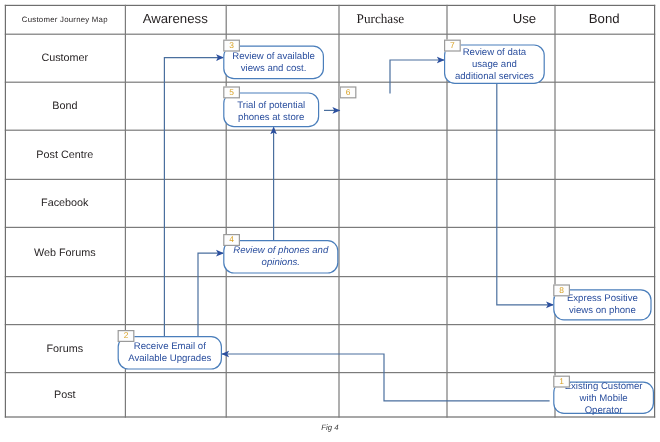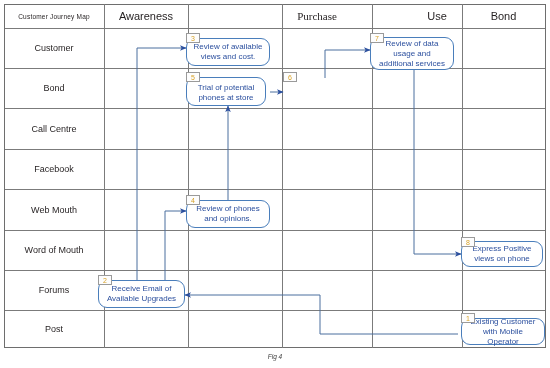--- a/index.html
+++ b/index.html
@@ -138,24 +138,23 @@
   </div>
 
   <div class="hdr corner" style="left:4px;  top:4px;  width:100px; height:24px;">Customer Journey Map</div>
   <div class="hdr" style="left:104px; top:4px; width:84px;  height:24px;">Awareness</div>
   <div class="hdr" style="left:272px; top:4px; width:90px;  height:24px;font-family:Liberation Serif, serif;">Purchase</div>
   <div class="hdr" style="left:392px; top:4px; width:90px;  height:24px;">Use</div>
   <div class="hdr" style="left:462px; top:4px; width:83px;  height:24px;">Bond</div>
 
   <div class="rowlabel" style="top:28px;  height:40px;">Customer</div>
   <div class="rowlabel" style="top:68px;  height:40px;">Bond</div>
-  <div class="rowlabel" style="top:108px; height:41px;">Call Centre</div>
+  <div class="rowlabel" style="top:108px; height:41px;">Post Centre</div>
   <div class="rowlabel" style="top:149px; height:40px;text-align:center;">Facebook</div>
-  <div class="rowlabel" style="top:189px; height:41px;">Web Mouth</div>
-  <div class="rowlabel" style="top:230px; height:40px;">Word of Mouth</div>
+  <div class="rowlabel" style="top:189px; height:41px;">Web Forums</div>
   <div class="rowlabel" style="top:270px; height:40px;">Forums</div>
   <div class="rowlabel" style="top:310px; height:37px;">Post</div>
 
   <svg class="conn-layer" width="550" height="368" viewBox="0 0 550 368">
     <defs>
       <marker id="ah" markerWidth="7" markerHeight="7" refX="6" refY="3.2" orient="auto" markerUnits="userSpaceOnUse">
         <path d="M0,0.4 L6.6,3.2 L0,6 L1.6,3.2 Z" fill="#2b4f9e"></path>
       </marker>
     </defs>
     <g fill="none" stroke="#4a6f9e" stroke-width="1" marker-end="url(#ah)">
@@ -187,21 +186,21 @@
   </div>
 
   <div class="tag" style="left:283px; top:72px;">6</div>
 
   <div class="tag" style="left:370px; top:33px;">7</div>
   <div class="node" style="left:370px; top:37px; width:84px; height:33px;justify-content:flex-end;">
     <span class="label">Review of data usage and additional services</span>
   </div>
 
   <div class="tag" style="left:186px; top:195px;">4</div>
-  <div class="node" style="left:186px; top:200px; width:84px; height:28px;">
+  <div class="node" style="left:186px; top:200px; width:96px; height:28px;font-style:italic;">
     <span class="label">Review of phones and opinions.</span>
   </div>
 
   <div class="tag" style="left:461px; top:237px;">8</div>
   <div class="node" style="left:461px; top:241px; width:82px; height:26px;">
     <span class="label">Express Positive views on phone</span>
   </div>
 
   <div class="tag" style="left:98px; top:275px;">2</div>
   <div class="node" style="left:98px; top:280px; width:87px; height:28px;text-align:center;">

